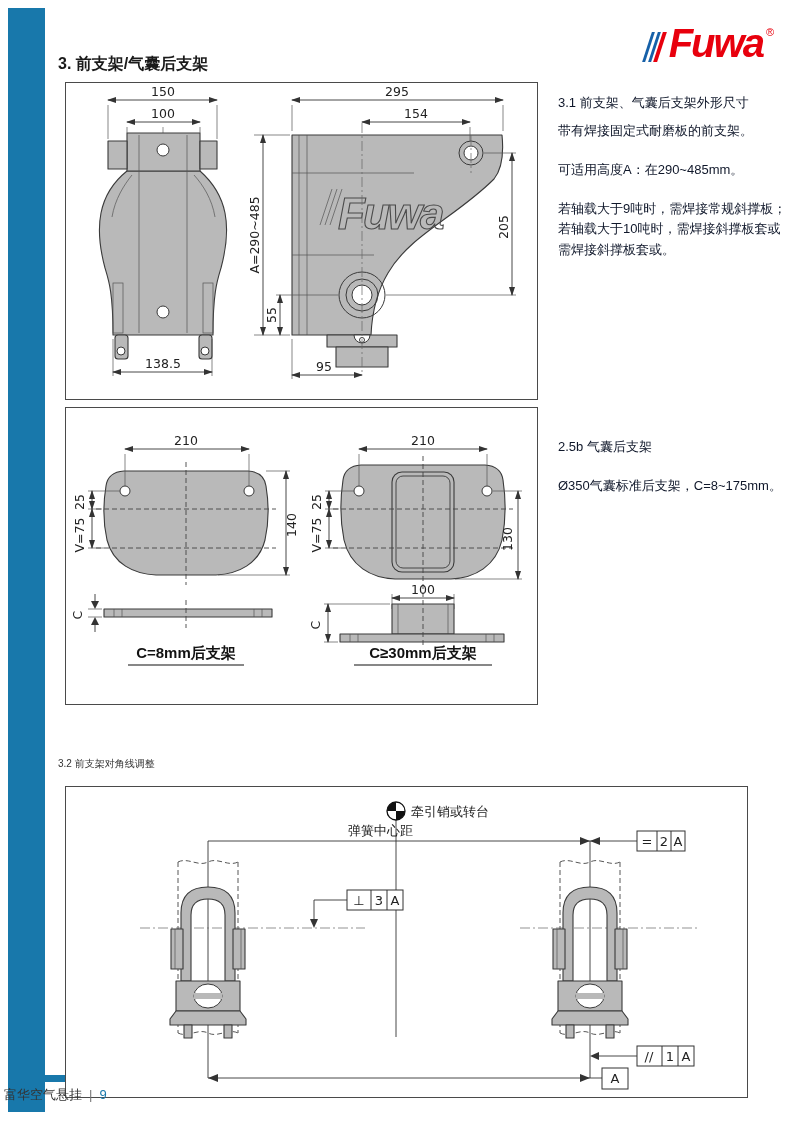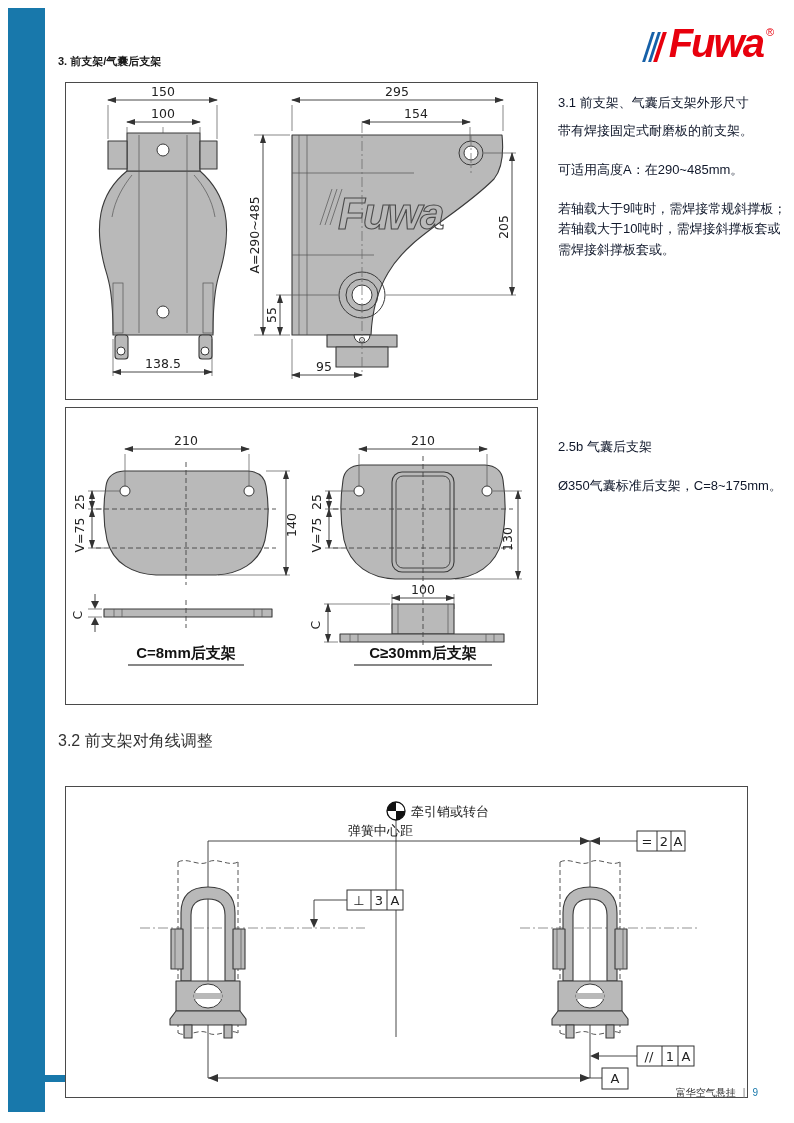--- a/index.html
+++ b/index.html
@@ -9,35 +9,35 @@
   .footer-hbar{position:absolute;left:45px;top:1075px;width:701px;height:7px;background:#1878ab;}
 
   
   .logo{position:absolute;top:24px;right:20px;display:flex;align-items:flex-start;}
   .logo-slashes{display:flex;margin-top:8px;margin-right:4px;}
   .logo-slashes i{display:block;width:3px;height:30px;background:#1660a8;margin-right:2.5px;transform:skewX(-18deg);}
   .logo-slashes i.red{background:#e8000d;width:4px;}
   .logo-text{font-size:40px;line-height:38px;font-weight:bold;font-style:italic;color:#e8000d;letter-spacing:-2px;}
   .logo-reg{font-size:11px;color:#e8000d;margin:2px 0 0 3px;}
 
-  .doc-title{position:absolute;left:58px;top:54px;font-size:11px;font-weight:bold;color:#1a1a1a;margin:0;}
-  .sec-heading{position:absolute;left:58px;top:731px;font-size:16px;font-weight:normal;color:#333;margin:0;}
+  .doc-title{position:absolute;left:58px;top:54px;font-size:16px;font-weight:bold;color:#1a1a1a;margin:0;}
+  .sec-heading{position:absolute;left:58px;top:757px;font-size:10px;font-weight:normal;color:#333;margin:0;}
 
   .draw-box{position:absolute;border:1px solid #4a4a4a;background:#fff;}
   #box1{left:65px;top:82px;width:471px;height:316px;}
   #box2{left:65px;top:407px;width:471px;height:296px;}
   #box3{left:65px;top:758px;width:681px;height:310px;margin-top:28px;}
 
   .notes{position:absolute;left:558px;width:236px;font-size:13px;line-height:1.45;color:#0f172a;}
   .notes p{margin:0 0 9px 0;}
   .notes .gap{margin-bottom:20px;}
   #notes31{top:94px;}
   #notes31b{top:438px;}
 
-  .footer-text{position:absolute;top:1086px;left:16px;width:742px;text-align:right;font-size:10px;color:#333;}
+  .footer-text{position:absolute;top:1086px;left:4px;width:742px;text-align:left;font-size:13px;color:#333;}
   .footer-text .sep{color:#777;margin:0 7px;}
   .footer-text .pageno{color:#1878ab;}
 
   
   svg{display:block;}
   .body{fill:#b9b9b9;stroke:#3a3a3a;stroke-width:1.1;stroke-linejoin:round;}
   .hole{fill:#fff;stroke:#3a3a3a;stroke-width:1;}
   .dim{stroke:#333;stroke-width:0.9;fill:none;}
   .ext{stroke:#555;stroke-width:0.7;fill:none;}
   .cl{stroke:#666;stroke-width:0.7;fill:none;stroke-dasharray:10 3 2 3;}

